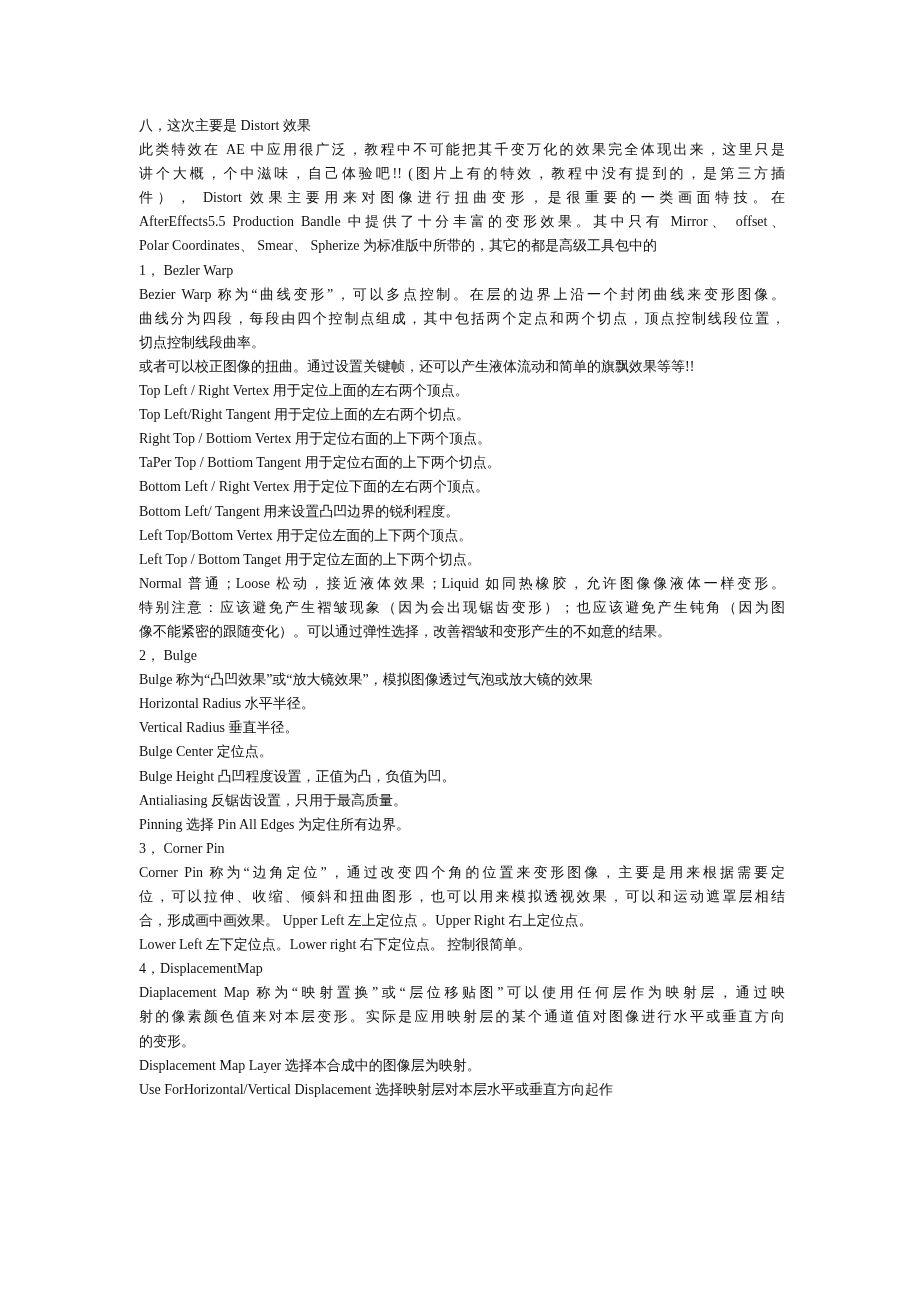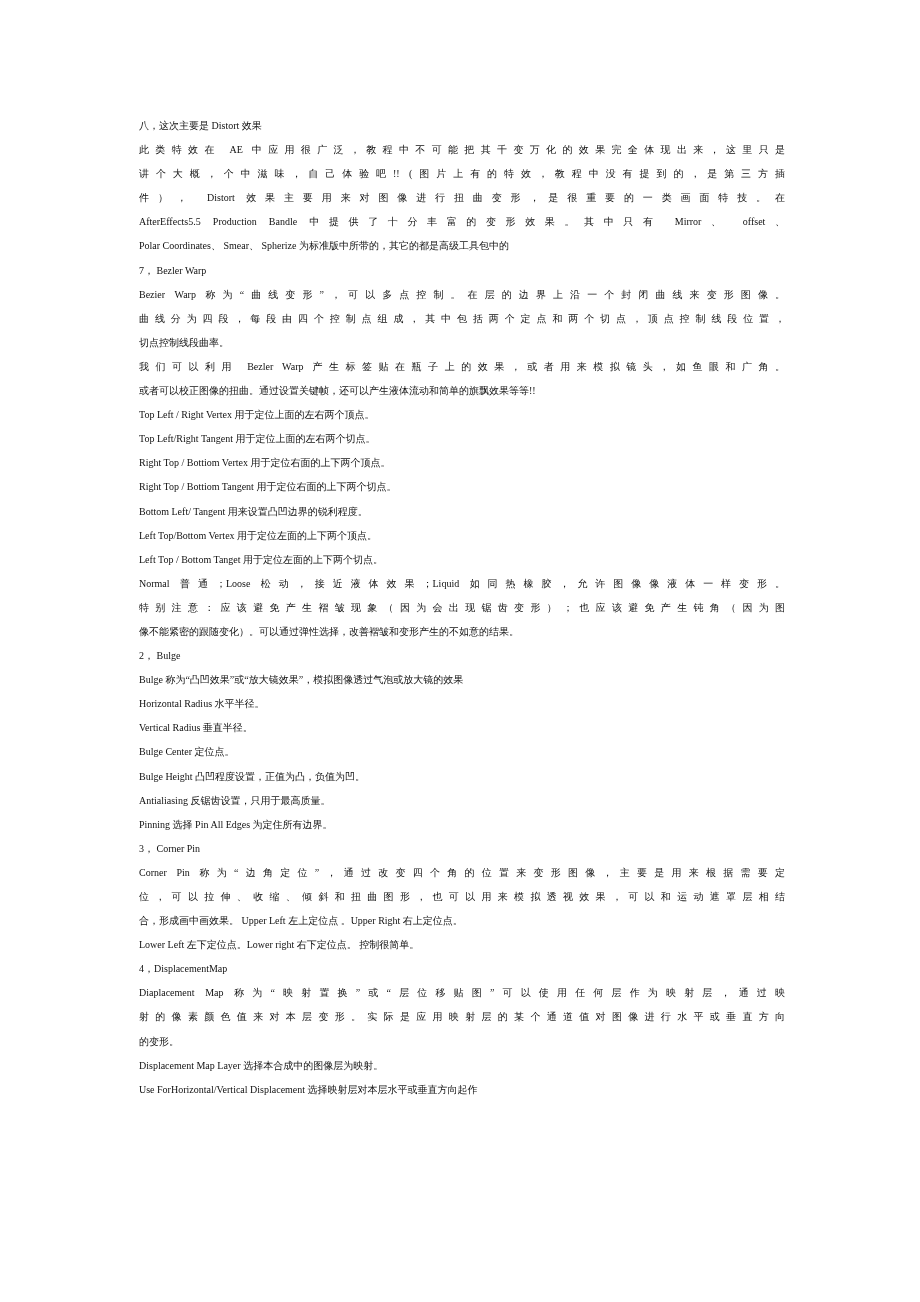--- a/index.html
+++ b/index.html
@@ -12,21 +12,21 @@
       height: 1302px;
       position: relative;
       overflow: hidden;
     }
     .page {
       position: absolute;
       left: 139px;
       top: 114px;
       width: 646px;
       font-family: "Liberation Serif", "DejaVu Serif", serif;
-      font-size: 10px;
+      font-size: 14px;
       line-height: 24.1px;
       color: #111111;
     }
     .line {
       white-space: nowrap;
       height: 24.1px;
     }
     .just {
       text-align: justify;
       text-align-last: justify;
@@ -38,30 +38,30 @@
 
 <div class="page">
   <div class="line">八，这次主要是 Distort 效果</div>
 
   <div class="line just">此类特效在 AE 中应用很广泛，教程中不可能把其千变万化的效果完全体现出来，这里只是</div>
   <div class="line just">讲个大概，个中滋味，自己体验吧!! (图片上有的特效，教程中没有提到的，是第三方插</div>
   <div class="line just">件），  Distort 效果主要用来对图像进行扭曲变形，是很重要的一类画面特技。在</div>
   <div class="line just">AfterEffects5.5 Production Bandle 中提供了十分丰富的变形效果。其中只有  Mirror、  offset、</div>
   <div class="line">Polar Coordinates、  Smear、  Spherize 为标准版中所带的，其它的都是高级工具包中的</div>
 
-  <div class="line">7，  Bezler Warp</div>
+  <div class="line">1，  Bezler Warp</div>
   <div class="line just">Bezier Warp 称为“曲线变形”，可以多点控制。在层的边界上沿一个封闭曲线来变形图像。</div>
   <div class="line just">曲线分为四段，每段由四个控制点组成，其中包括两个定点和两个切点，顶点控制线段位置，</div>
   <div class="line">切点控制线段曲率。</div>
-  <div class="line just">我们可以利用 Bezler Warp 产生标签贴在瓶子上的效果，或者用来模拟镜头，如鱼眼和广角。</div>
   <div class="line">或者可以校正图像的扭曲。通过设置关键帧，还可以产生液体流动和简单的旗飘效果等等!!</div>
   <div class="line">Top Left / Right Vertex 用于定位上面的左右两个顶点。</div>
   <div class="line">Top Left/Right Tangent 用于定位上面的左右两个切点。</div>
   <div class="line">Right Top / Bottiom Vertex 用于定位右面的上下两个顶点。</div>
-  <div class="line">Right Top / Bottiom Tangent 用于定位右面的上下两个切点。</div>
+  <div class="line">TaPer Top / Bottiom Tangent 用于定位右面的上下两个切点。</div>
+  <div class="line">Bottom Left / Right Vertex 用于定位下面的左右两个顶点。</div>
   <div class="line">Bottom Left/ Tangent 用来设置凸凹边界的锐利程度。</div>
   <div class="line">Left Top/Bottom Vertex 用于定位左面的上下两个顶点。</div>
   <div class="line">Left Top / Bottom Tanget 用于定位左面的上下两个切点。</div>
   <div class="line just">Normal 普通；Loose 松动，接近液体效果；Liquid 如同热橡胶，允许图像像液体一样变形。</div>
   <div class="line just">特别注意：应该避免产生褶皱现象（因为会出现锯齿变形）；也应该避免产生钝角（因为图</div>
   <div class="line">像不能紧密的跟随变化）。可以通过弹性选择，改善褶皱和变形产生的不如意的结果。</div>
 
   <div class="line">2，  Bulge</div>
   <div class="line">Bulge 称为“凸凹效果”或“放大镜效果”，模拟图像透过气泡或放大镜的效果</div>
   <div class="line">Horizontal Radius 水平半径。</div>

